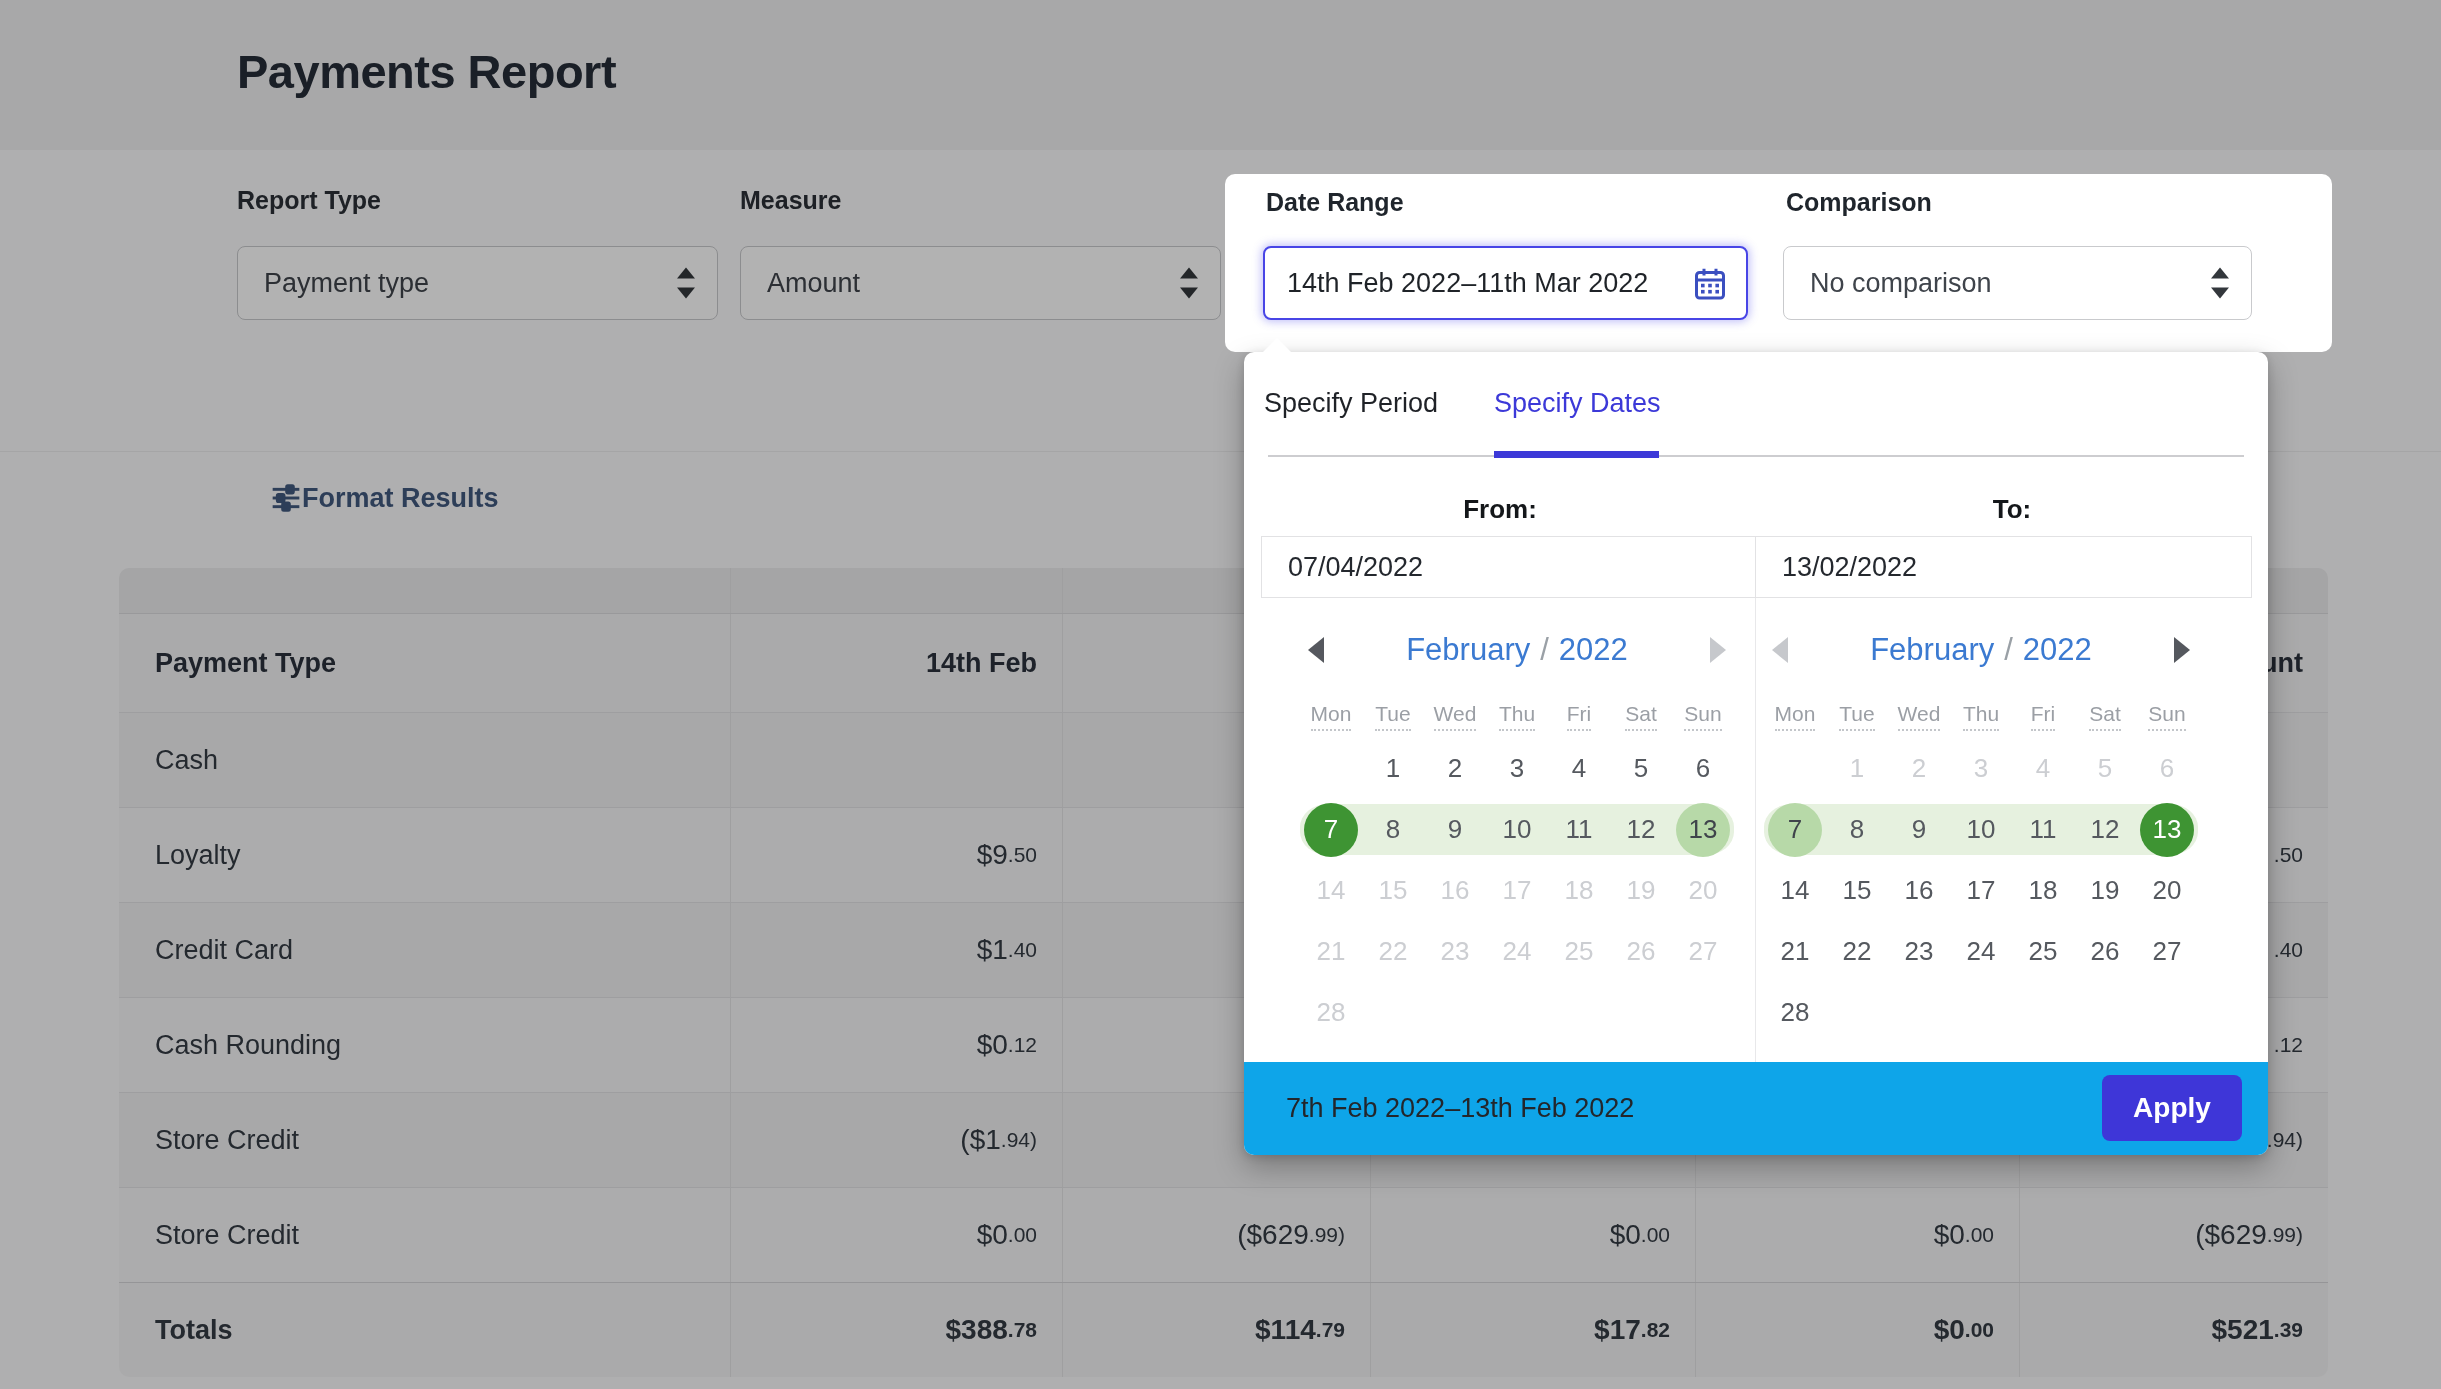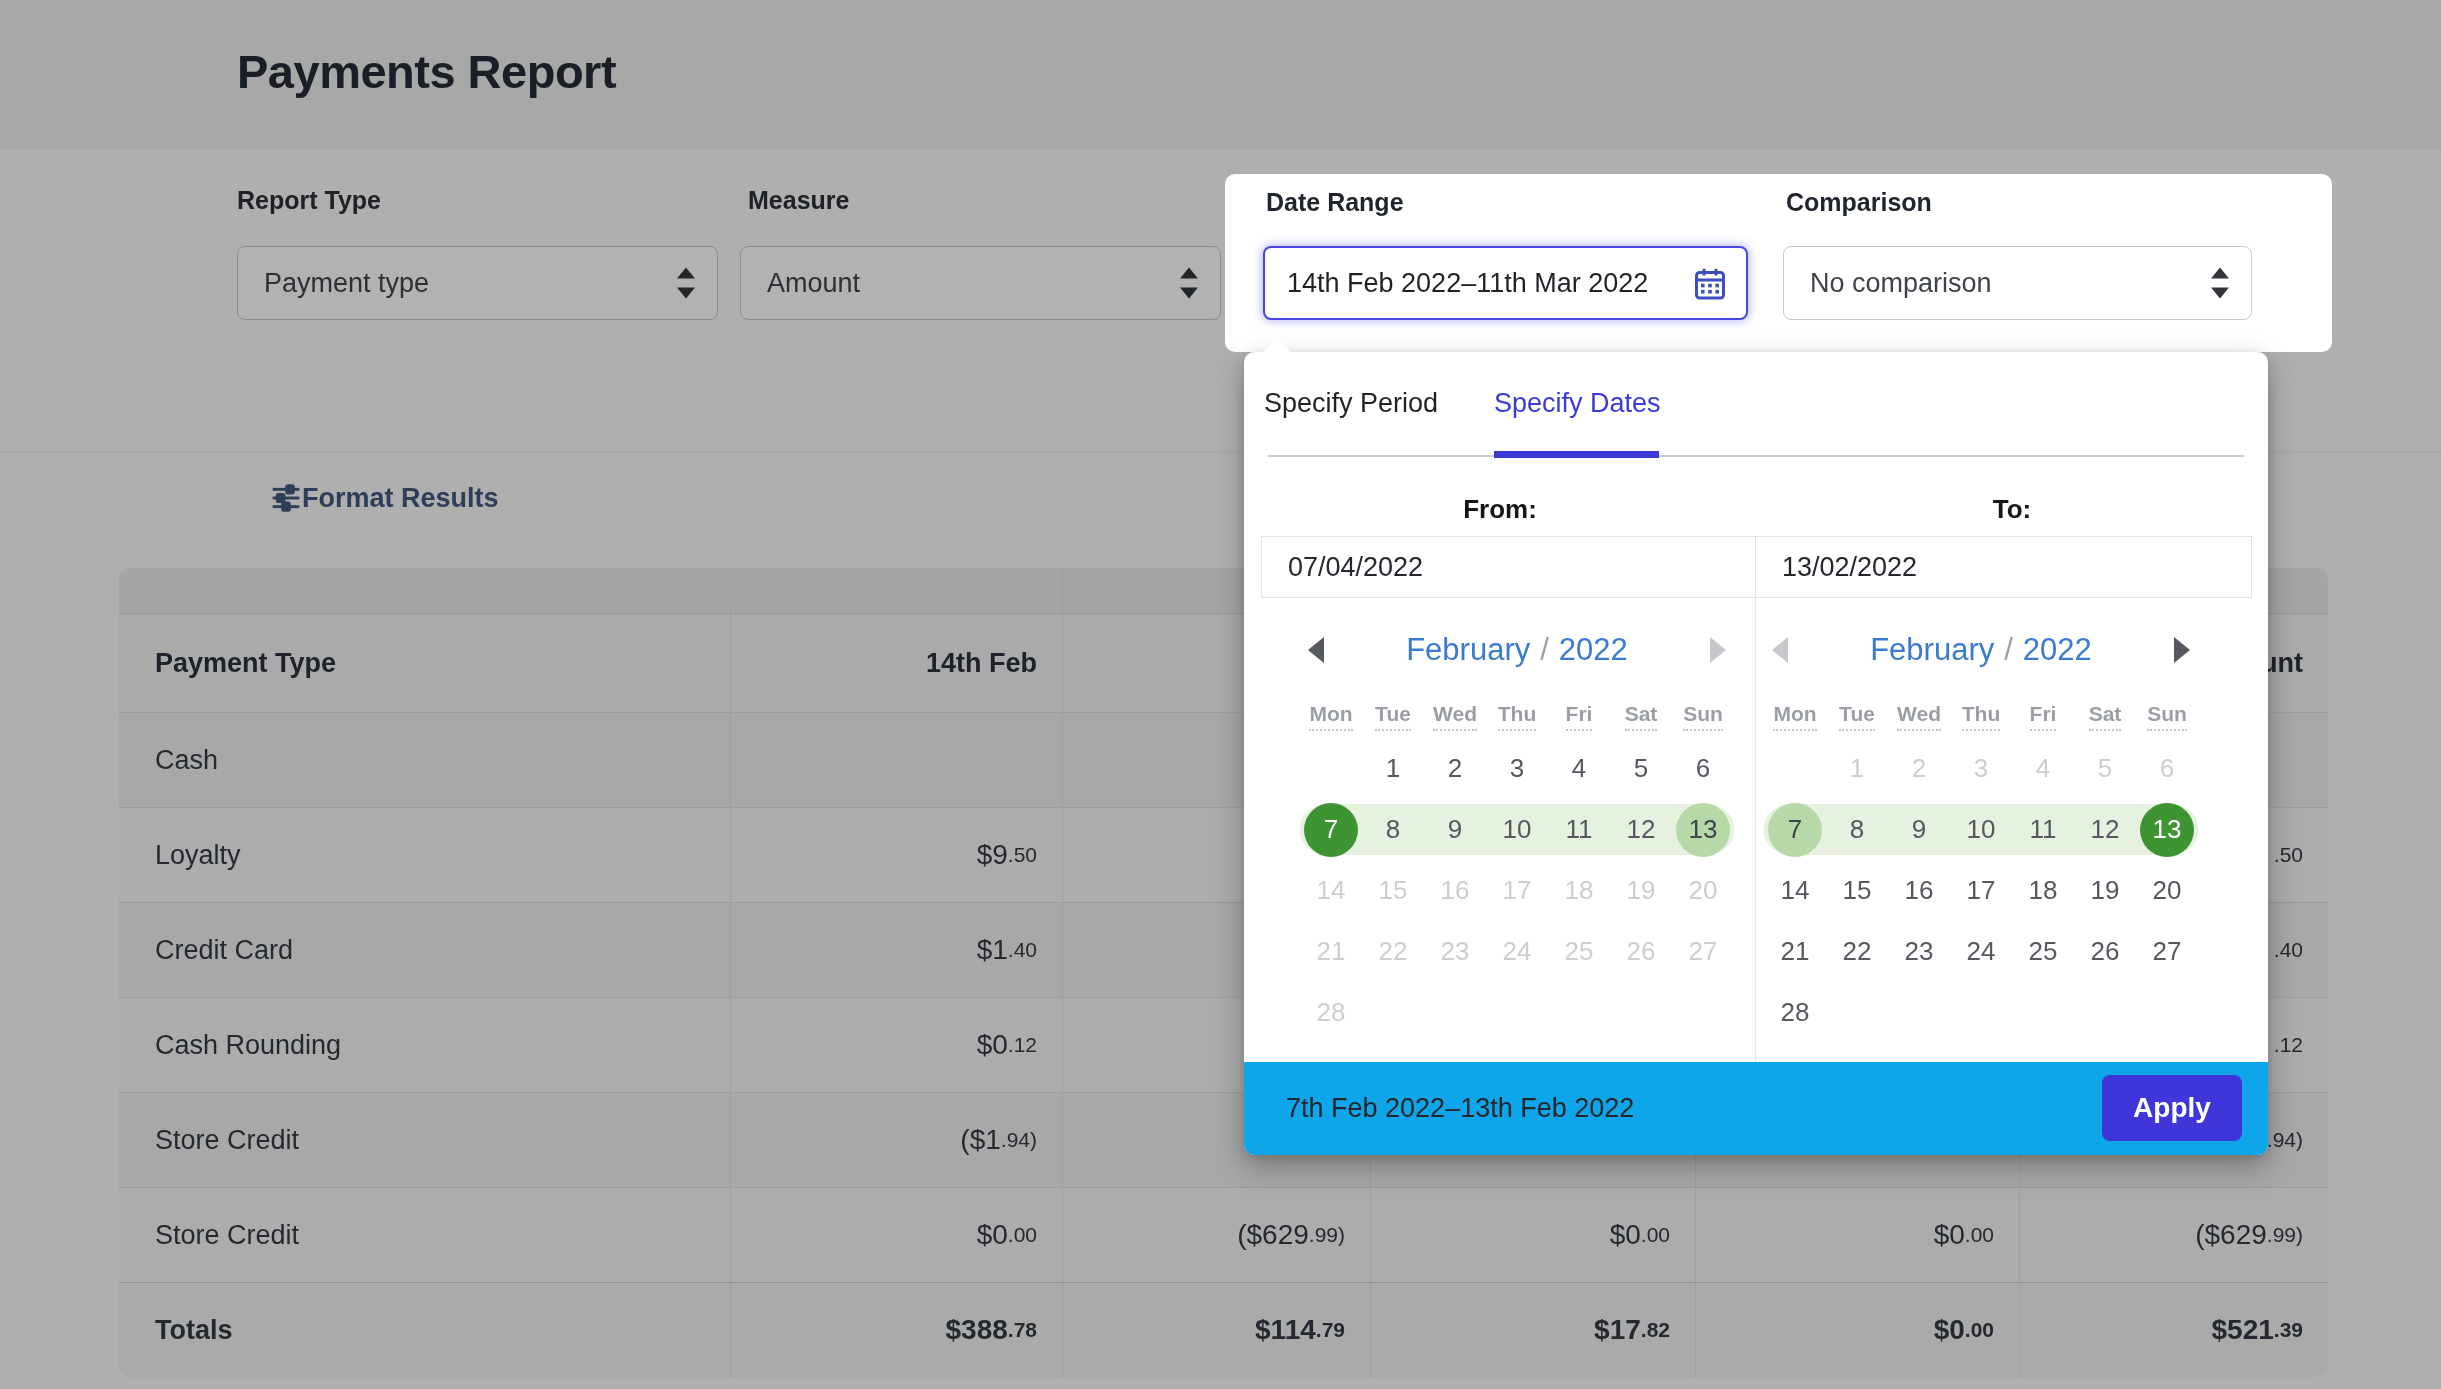--- a/index.html
+++ b/index.html
@@ -69,21 +69,21 @@
   .cal.c0 { left:56px; } .cal.c1 { left:520px; }
   .cal-head { position:relative; height:56px; display:flex; align-items:center; justify-content:center; font-size:31px; }
   .cal-head .mname, .cal-head .yname { color:#3b7ad1; cursor:pointer; }
   .cal-head .slash { color:#9aa0a6; padding:0 10px; }
   .nav { position:absolute; top:50%; transform:translateY(-50%); width:0; height:0; cursor:pointer; }
   .nav.prev { left:8px; border-top:13px solid transparent; border-bottom:13px solid transparent; border-right:16px solid #55585e; }
   .nav.next { right:8px; border-top:13px solid transparent; border-bottom:13px solid transparent; border-left:16px solid #55585e; }
   .nav.dim.prev { border-right-color:#c6c8cc; }
   .nav.dim.next { border-left-color:#c6c8cc; }
   .weekdays { display:grid; grid-template-columns:repeat(7,62px); margin-top:24px; }
-  .wd { text-align:center; font-size:21px; color:#9b9fa5;font-weight:bold; }
+  .wd { text-align:center; font-size:21px; color:#9b9fa5; }
   .wd span { border-bottom:2px dotted #c3c6ca; padding-bottom:4px; }
   .dgrid { display:grid; grid-template-columns:repeat(7,62px); grid-auto-rows:61px; margin-top:12px; }
   .day { display:flex; align-items:center; justify-content:center; font-size:26px; color:#55595f; cursor:pointer; }
   .day.s-x { color:#ccced2; cursor:default; }
   .day .bub { width:54px; height:54px; border-radius:50%; display:flex; align-items:center; justify-content:center; }
   .day.in-band { background:#e6f1df; background-clip:content-box; padding:5px 0; }
   .day.band-first { border-radius:28px 0 0 28px; }
   .day.band-last { border-radius:0 28px 28px 0; }
   .day.s-A .bub { background:#3e9433; color:#fff; }
   .day.s-B .bub { background:#b7d9a8; color:#3f444b; }
@@ -104,21 +104,21 @@
     <label style="left:0;">Report Type</label>
     <div class="select" style="left:0; width:481px;">
       <span class="val">Payment type</span>
       <span class="steppers">
           <i class="up"></i>
           <i class="dn"></i>
         </span>
     </div>
   </div>
   <div class="fgroup" style="left:740px;">
-    <label style="left:8px;text-align:center;">Measure</label>
+    <label style="left:0;text-align:center;">Measure</label>
     <div class="select" style="left:0; width:481px;">
       <span class="val">Amount</span>
       <span class="steppers">
           <i class="up"></i>
           <i class="dn"></i>
         </span>
     </div>
   </div>
 </section>
 

